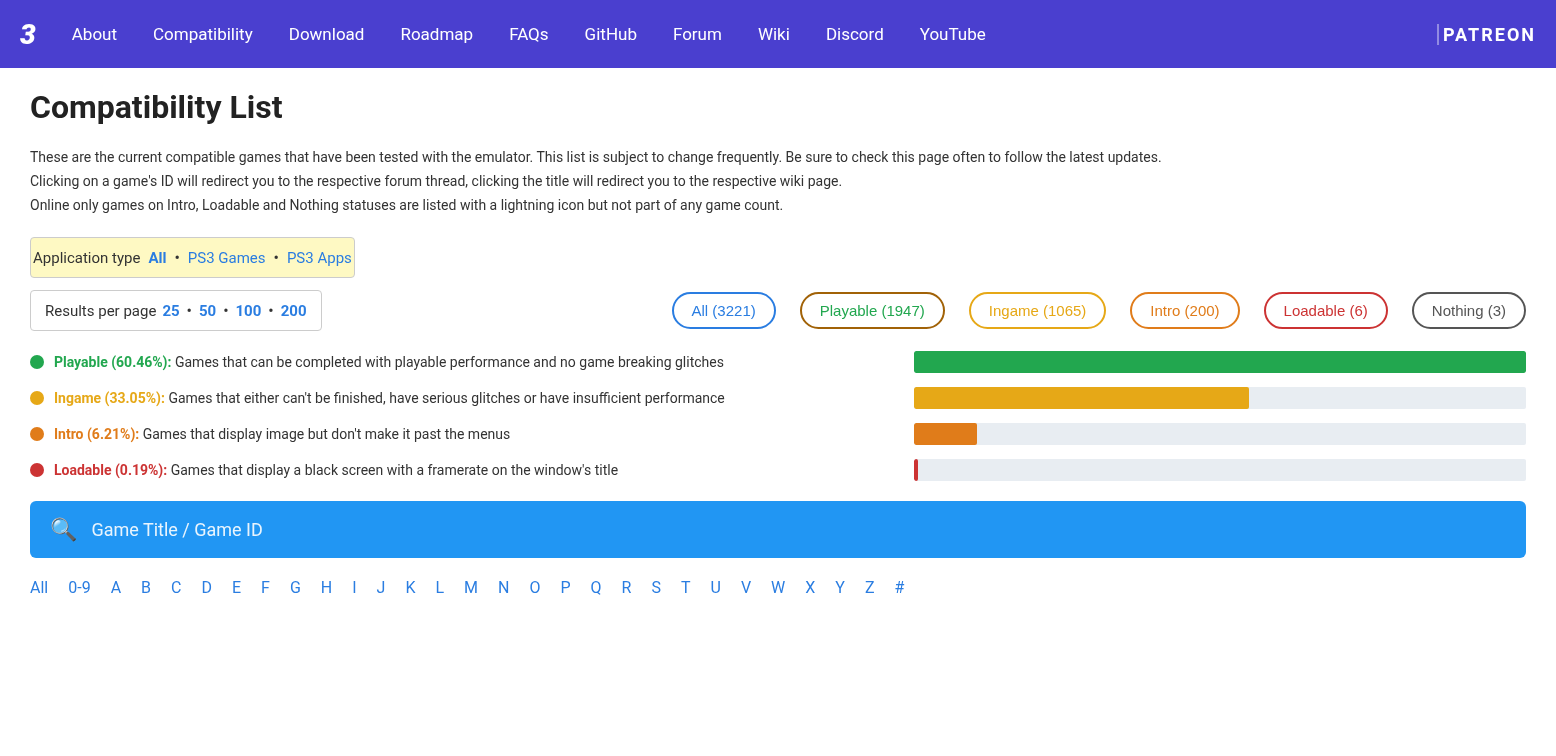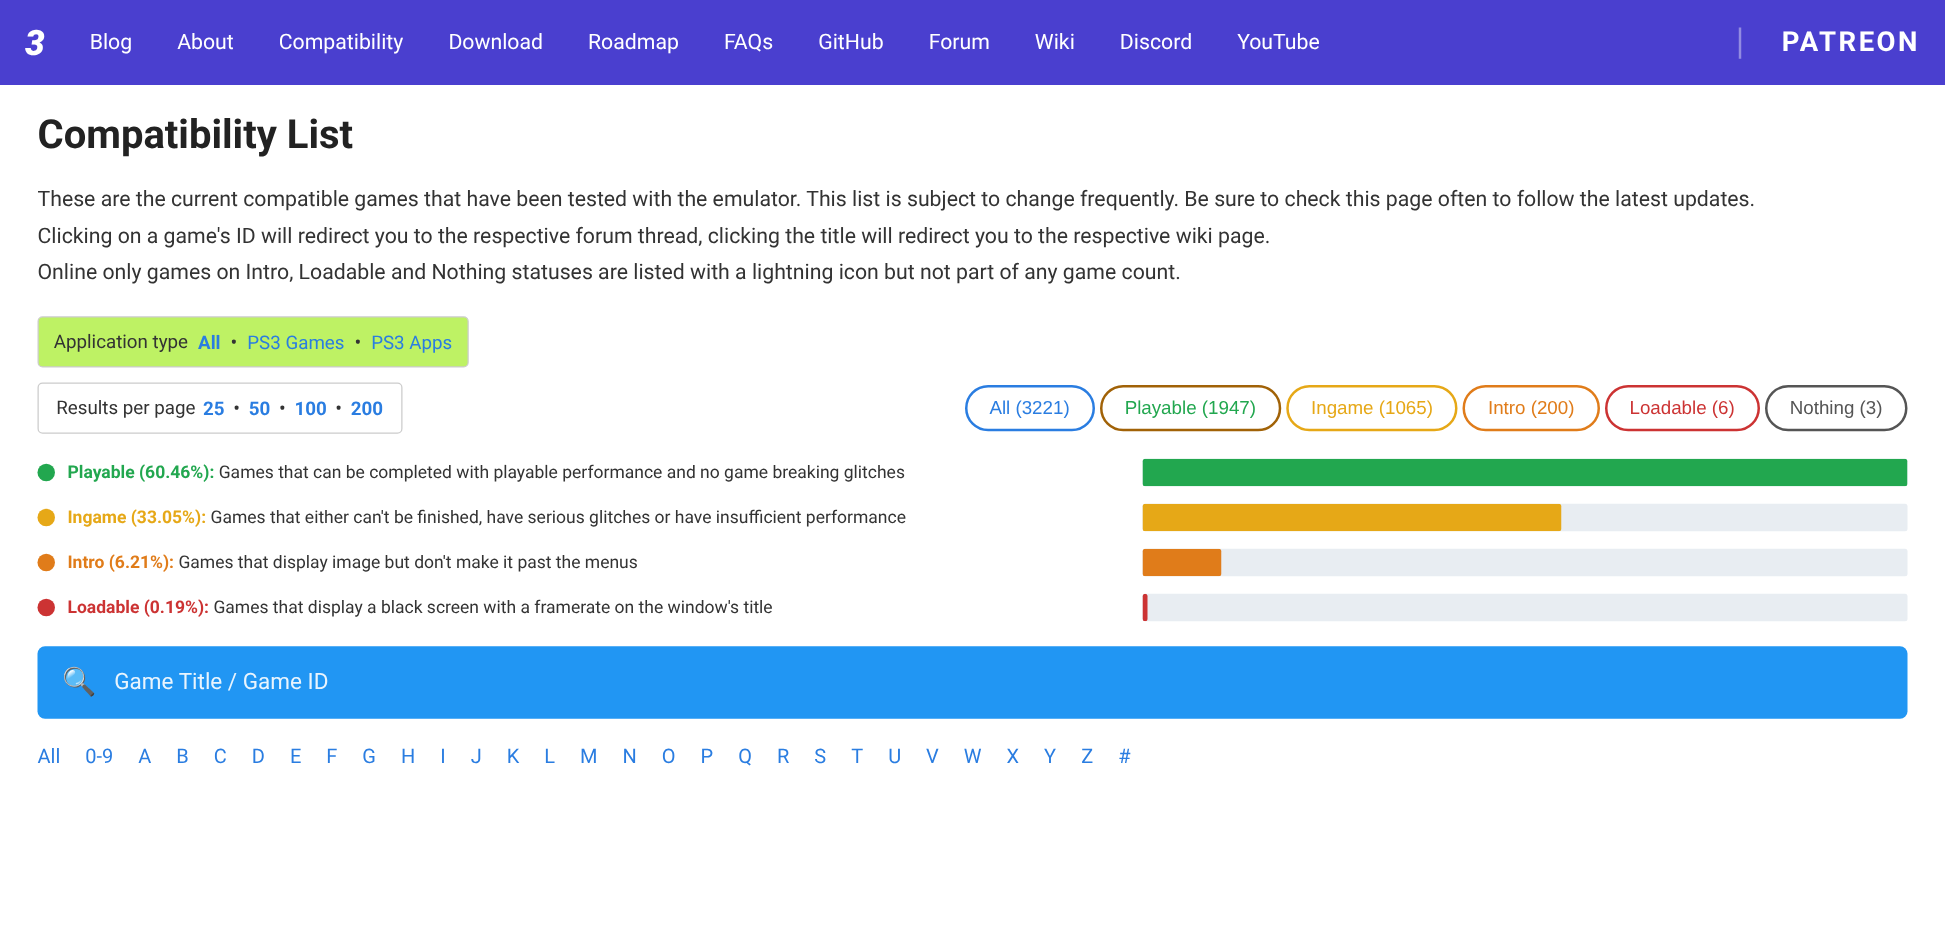--- a/index.html
+++ b/index.html
@@ -33,58 +33,58 @@
       text-decoration: none;
       font-size: 17px;
       padding: 0 18px;
       height: 68px;
       display: flex;
       align-items: center;
       cursor: pointer;
     }
     .navbar-patreon {
       color: white;
-      font-size: 22px;
+      font-size: 18px;
       font-weight: bold;
       letter-spacing: 2px;
       margin-left: auto;
-      padding-left: 32px;
+      padding-left: 4px;
       border-left: 2px solid rgba(255,255,255,0.4);
     }
 
     
     .page-content {
       max-width: 1556px;
       padding: 0 30px;
     }
 
     .page-title {
       font-size: 32px;
       font-weight: bold;
       color: #222;
       padding: 20px 0 10px 0;
     }
 
     .description-block {
       margin: 10px 0 20px 0;
       line-height: 1.7;
-      font-size: 17px;
+      font-size: 14px;
       color: #333;
     }
 
     
     .filters-row {
       display: flex;
       align-items: center;
       margin-bottom: 12px;
       border: 1px solid #ccc;
       border-radius: 4px;
-      padding: 10px 12px;
+      padding: 10px 2px;
       width: fit-content;
-      background: #bef264;
+      background: #fef9c3;
     }
     .filter-label {
       font-size: 15px;
       color: #333;
       margin-right: 8px;
     }
     .filter-link {
       font-size: 15px;
       color: #2a7de1;
       cursor: pointer;
@@ -122,21 +122,21 @@
     .results-num {
       font-size: 15px;
       color: #2a7de1;
       cursor: pointer;
       font-weight: bold;
     }
     .results-sep { color: #333; margin: 0 3px; }
 
     .status-buttons {
       display: flex;
-      gap: 4px;
+      gap: 24px;
       flex-wrap: wrap;
       margin-left: auto;
     }
     .status-btn {
       border-radius: 50px;
       padding: 8px 18px;
       font-size: 15px;
       cursor: pointer;
       background: white;
       font-weight: 500;
@@ -222,21 +222,20 @@
       text-decoration: none;
     }
   </style>
 </head>
 <body>
 
 <nav class="navbar">
   <span class="navbar-logo">3</span>
   <div class="navbar-links">
 
-  <a class="navbar-link">Blog</a>
       <a class="navbar-link">About</a>
       <a class="navbar-link">Compatibility</a>
       <a class="navbar-link">Download</a>
       <a class="navbar-link">Roadmap</a>
       <a class="navbar-link">FAQs</a>
       <a class="navbar-link">GitHub</a>
       <a class="navbar-link">Forum</a>
       <a class="navbar-link">Wiki</a>
       <a class="navbar-link">Discord</a>
       <a class="navbar-link">YouTube</a>

